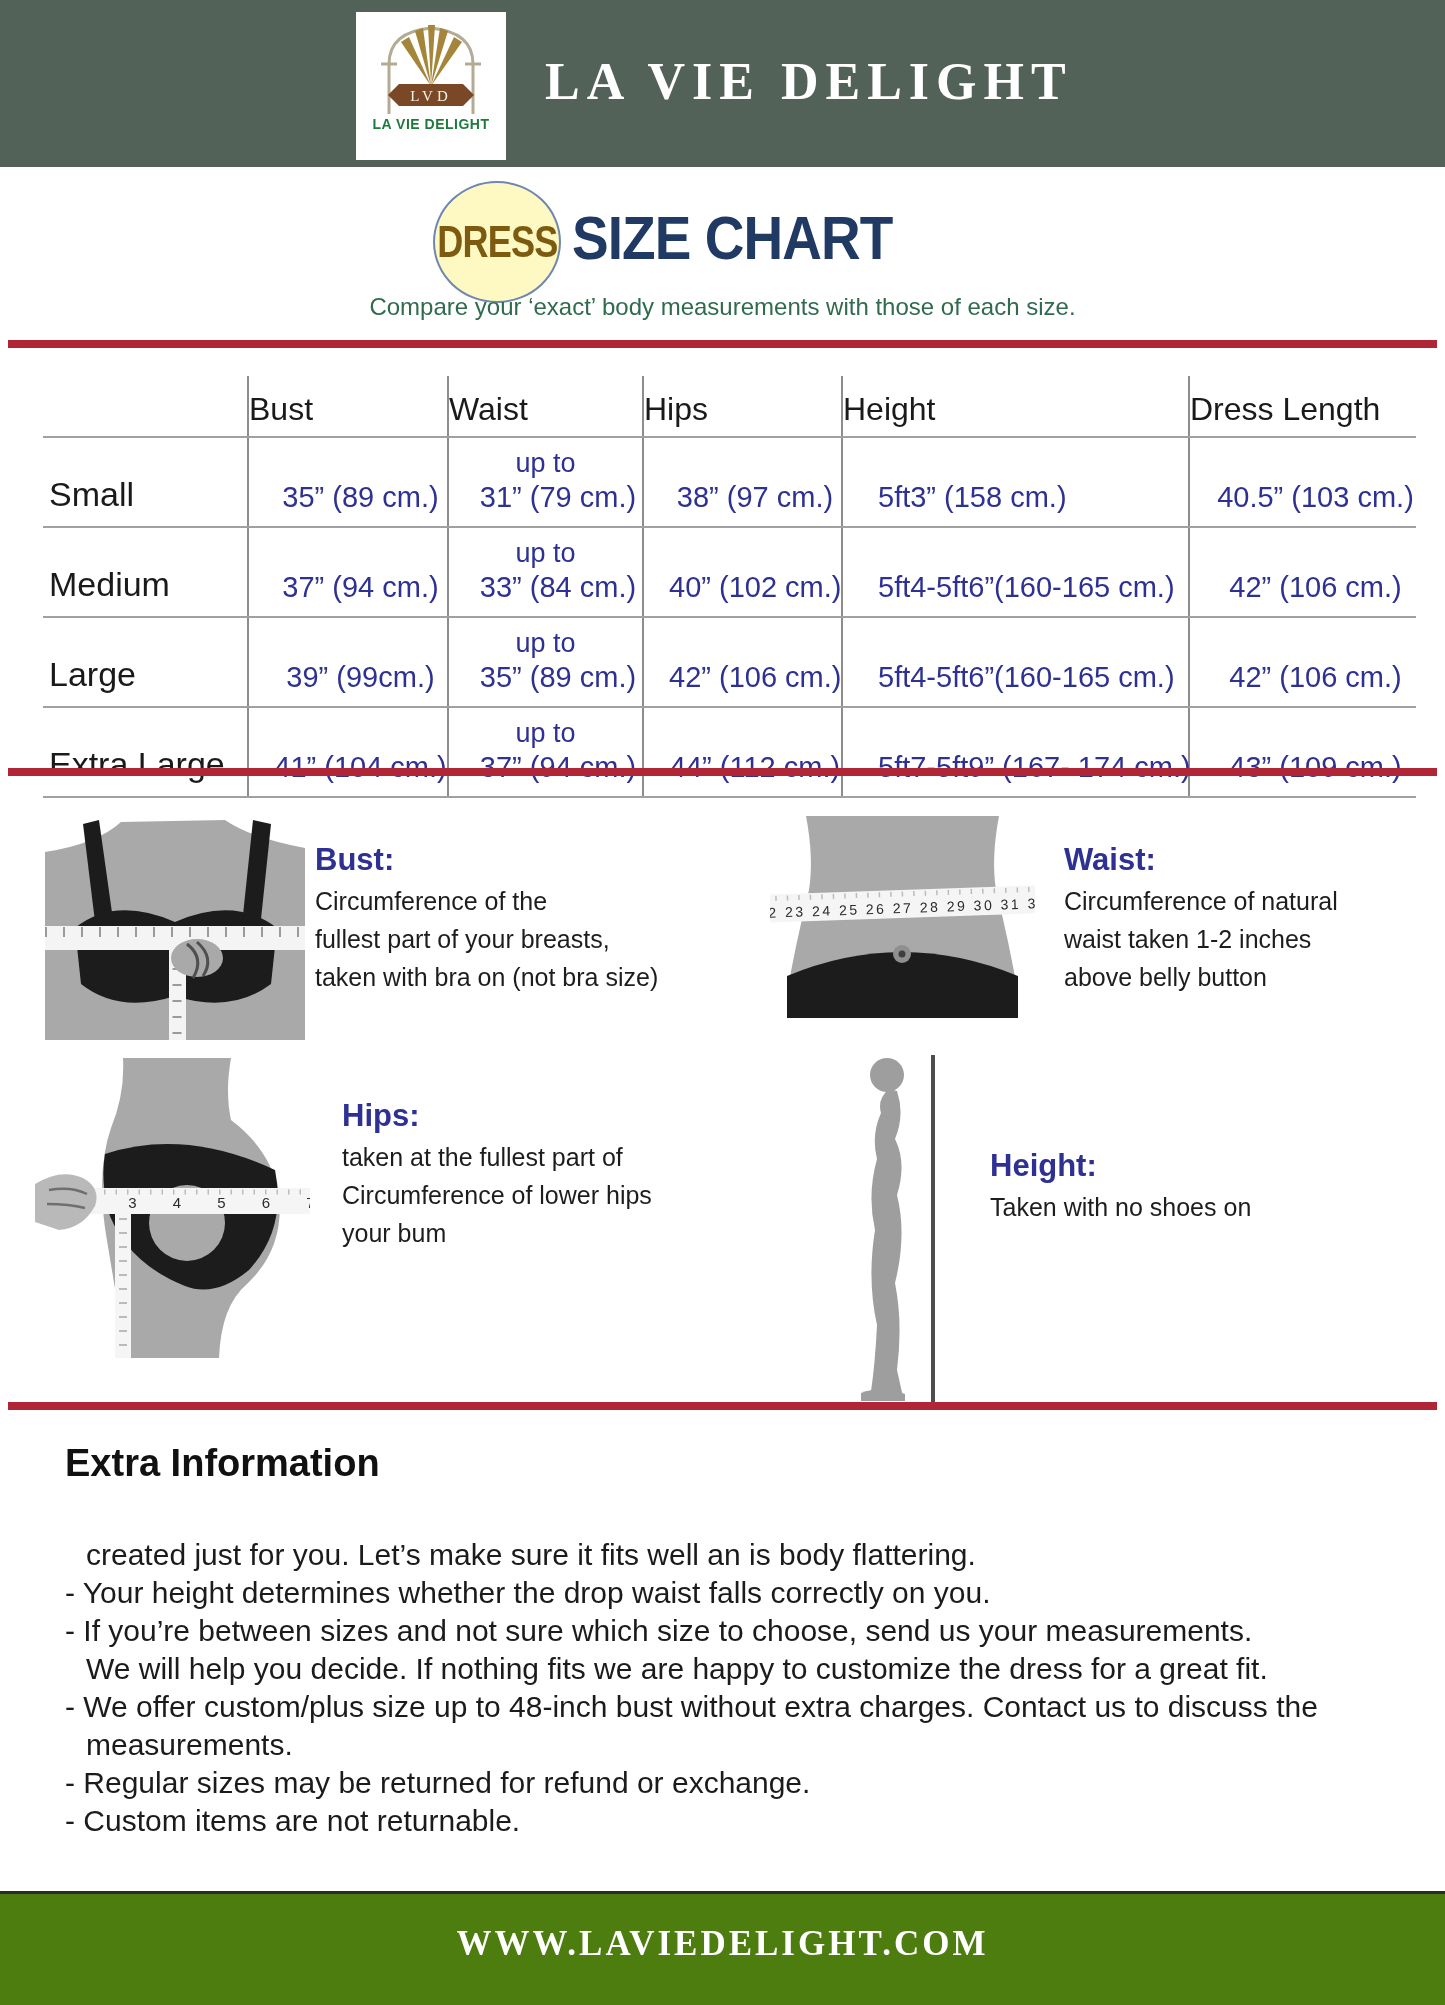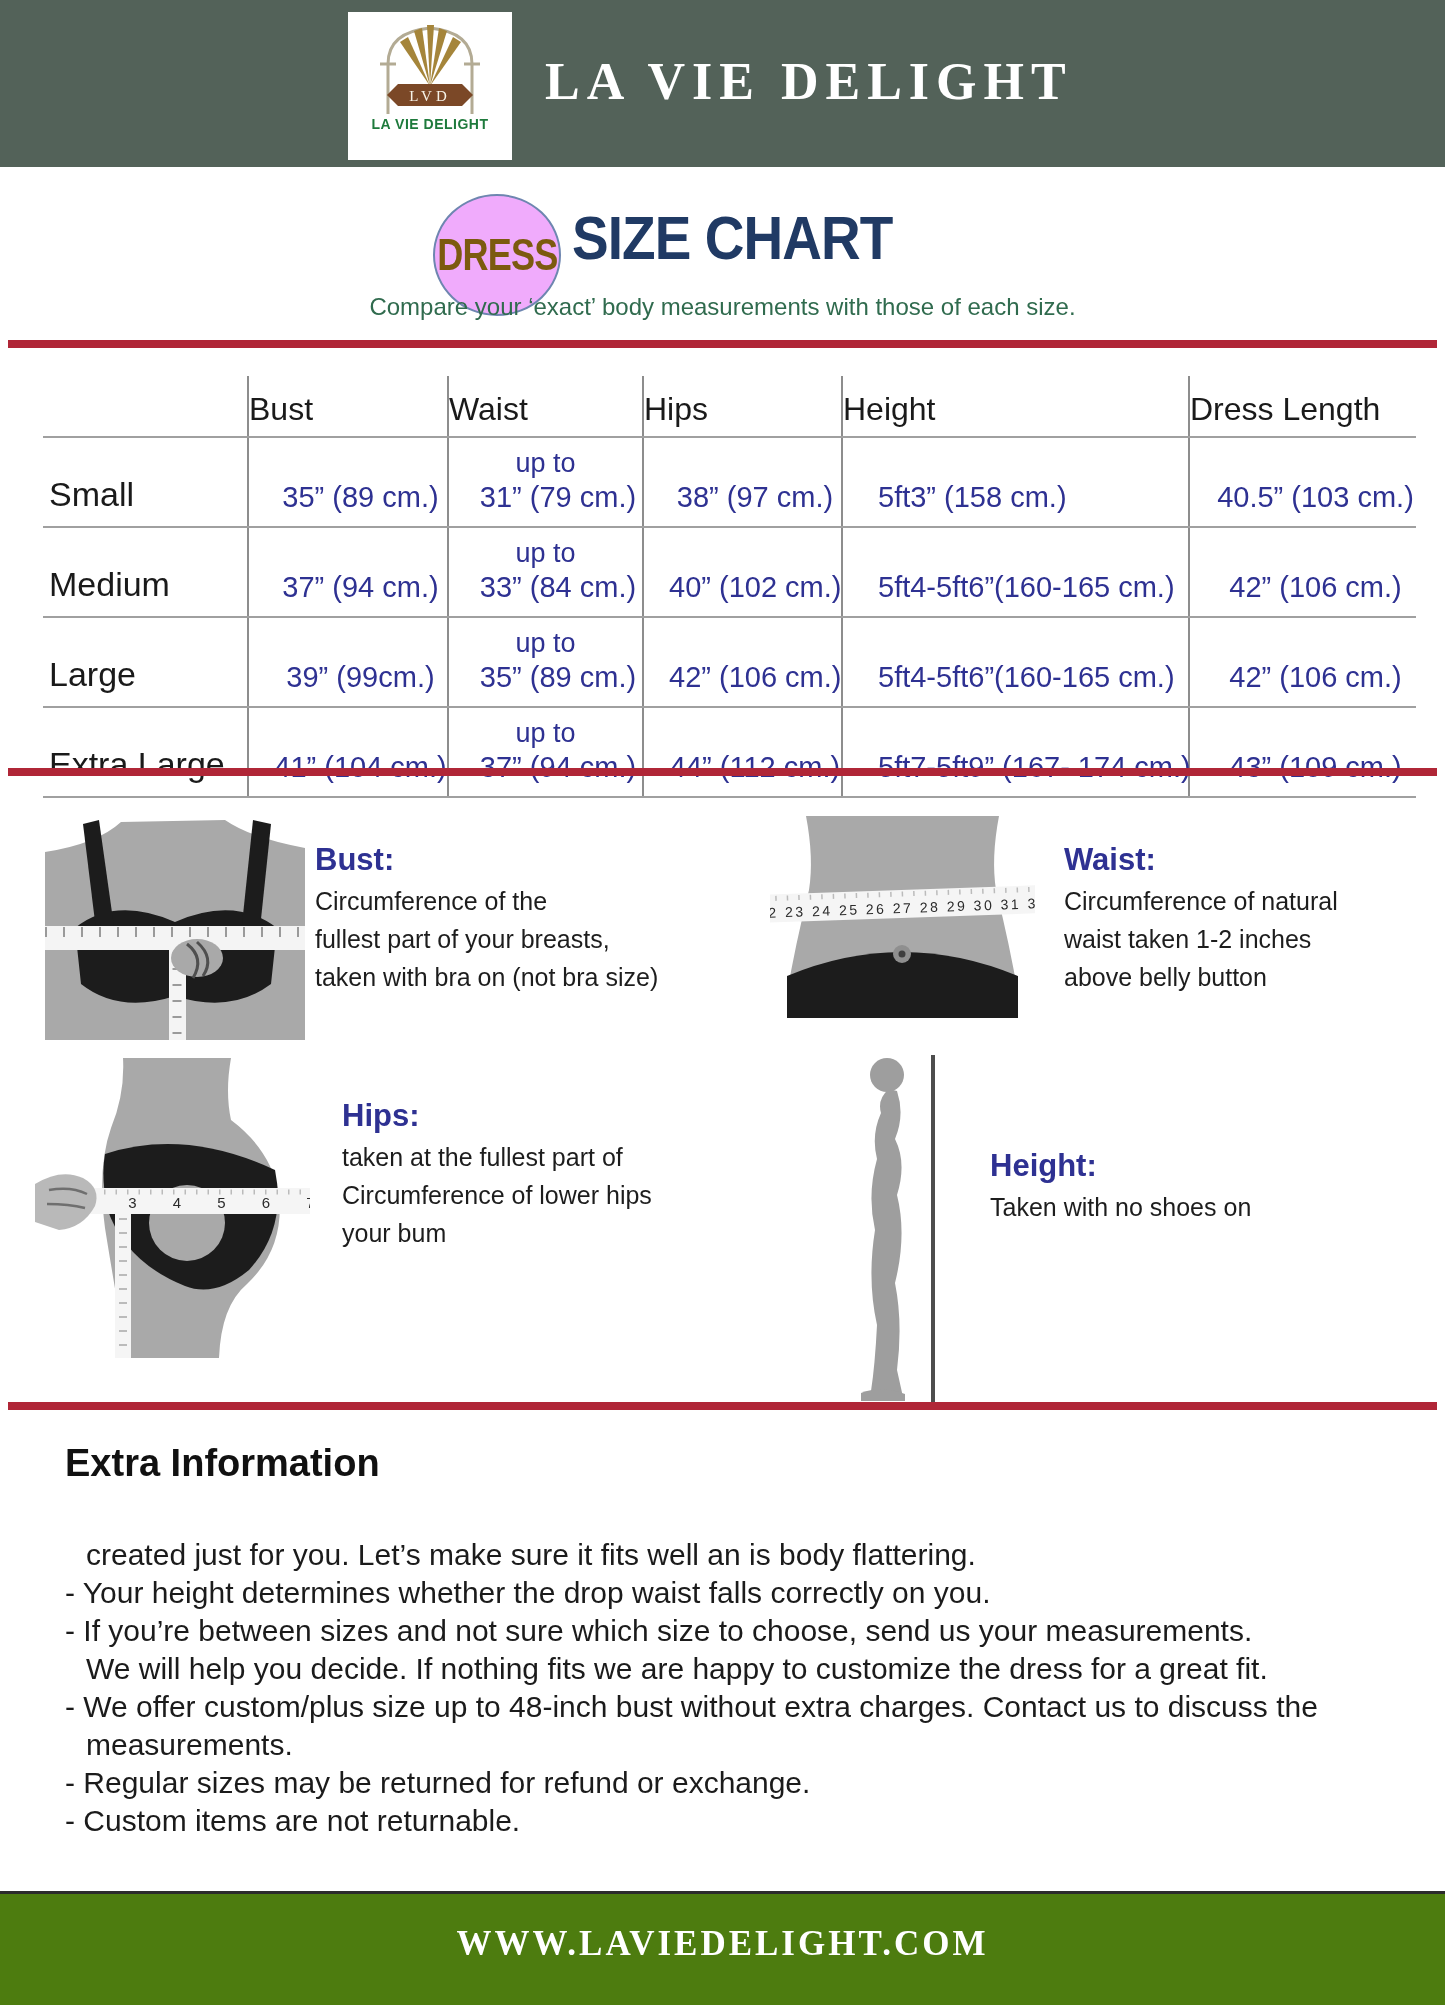--- a/index.html
+++ b/index.html
@@ -4,39 +4,39 @@
 <style>
   html,body { margin:0; padding:0; background:#e8e8e8; }
   #page {
     position:relative; width:1445px; height:2005px; margin:0 auto;
     background:#ffffff; overflow:hidden;
     font-family:"Liberation Sans", sans-serif; color:#1d1d1d;
   }
   
   .header { position:absolute; left:0; top:0; width:1445px; height:167px; background:#536259; }
   .logo-card {
-    position:absolute; left:348px; top:12px; width:164px; height:148px;
+    position:absolute; left:356px; top:12px; width:150px; height:148px;
     background:#ffffff; display:flex; flex-direction:column; align-items:center;
     padding-top:6px; box-sizing:border-box;
   }
   .logo-caption {
     font-size:14px; font-weight:bold; color:#1e7a3c; letter-spacing:0.5px;
     margin-top:2px; white-space:nowrap;
   }
   .brand {
     position:absolute; left:545px; top:52px;
     font-family:"Liberation Serif", serif; font-weight:bold;
     font-size:52px; color:#ffffff; letter-spacing:7px; white-space:nowrap;
   }
   
   .badge-ellipse {
-    position:absolute; left:433px; top:194px; width:128px; height:122px;
+    position:absolute; left:433px; top:181px; width:128px; height:122px;
     border:2px solid #6e86b0; border-radius:50%;
     display:flex; align-items:center; justify-content:center; box-sizing:border-box;
-    background:#f0abfc;
+    background:#fef9c3;
   }
   .badge-text {
     display:inline-block; transform:scaleX(0.82);
     font-size:44px; font-weight:bold; color:#7c5a0f; letter-spacing:-1px; white-space:nowrap;
   }
   .main-heading {
     position:absolute; left:572px; top:203px;
     display:inline-block; transform:scaleX(0.9); transform-origin:left center;
     font-size:61px; font-weight:bold; color:#203a64; letter-spacing:-1px; white-space:nowrap;
   }

